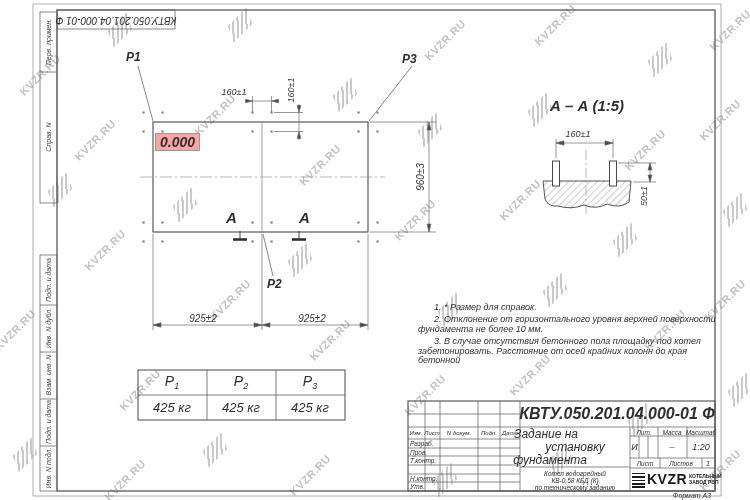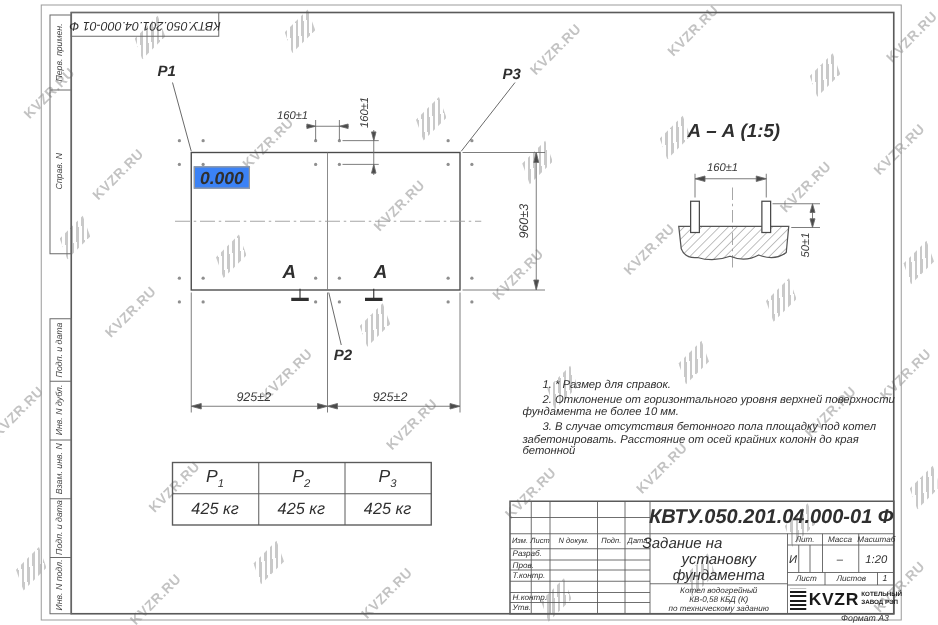--- a/index.html
+++ b/index.html
@@ -7,21 +7,21 @@
   svg.linework{position:absolute;left:0;top:0;z-index:2;}
   .wmlayer{position:absolute;left:0;top:0;width:750px;height:500px;z-index:1;}
   .wm-text{position:absolute;color:#c3c3c3;font:bold 11px "Liberation Sans",sans-serif;letter-spacing:.5px;transform:translate(-50%,-50%) rotate(-45deg);white-space:nowrap;}
   .wm-glyph{position:absolute;width:26px;height:16px;transform:translate(-50%,-50%) rotate(-45deg) skewX(-25deg);background:repeating-linear-gradient(115deg,#c9c9c9 0 2.5px,transparent 2.5px 5.5px);}
   .t{position:absolute;z-index:3;color:#2f2f2f;font-style:italic;white-space:nowrap;}
   .c{transform:translate(-50%,-50%);}
   .r90{transform:translate(-50%,-50%) rotate(-90deg);}
   .r180{transform:translate(-50%,-50%) rotate(180deg);}
   .dim{font-size:9px;color:#3a3a3a;}
   .plabel{font-size:12px;font-weight:bold;}
-  .elev{border:1px solid #999;padding:0 4px;font-size:14px;font-weight:bold;background:#3b82f6;}
+  .elev{border:1px solid #999;padding:0 4px;font-size:14px;font-weight:bold;background:#fca5a5;}
   .side{font-size:7px;color:#444;}
   .notes{position:absolute;left:418px;top:303px;width:298px;z-index:3;font-style:italic;font-size:9px;line-height:9.4px;color:#2f2f2f;}
   .notes .ind{text-indent:16px;margin-top:3px;}
   .notes .first{margin-top:0;}
   .tb{font-style:italic;color:#2f2f2f;}
   .brand{position:absolute;z-index:3;font:900 14px "Liberation Sans",sans-serif;color:#1a1a1a;letter-spacing:.5px;}
   .brandsub{position:absolute;z-index:3;font:bold 5px "Liberation Sans",sans-serif;color:#1a1a1a;line-height:6px;}
   .coil{position:absolute;z-index:3;width:13px;height:17px;background:repeating-linear-gradient(0deg,#1a1a1a 0 1.6px,transparent 1.6px 3.4px);}
 </style>
 </head>
@@ -269,21 +269,21 @@
   <div class="t c" style="left:172px;top:382px;font-size:14px;"><span>P</span><sub style="font-size:9px;">1</sub></div>
   <div class="t c" style="left:241px;top:382px;font-size:14px;"><span>P</span><sub style="font-size:9px;">2</sub></div>
   <div class="t c" style="left:310px;top:382px;font-size:14px;"><span>P</span><sub style="font-size:9px;">3</sub></div>
   <div class="t c" style="left:172px;top:407px;font-size:13px;">425 кг</div>
   <div class="t c" style="left:241px;top:407px;font-size:13px;">425 кг</div>
   <div class="t c" style="left:310px;top:407px;font-size:13px;">425 кг</div>
 
   <div class="t c tb" style="left:617px;top:414px;font-size:16px;font-weight:bold;">КВТУ.050.201.04.000-01 Ф</div>
   <div class="t c tb" style="left:546px;top:434px;font-size:12px;">Задание на</div>
   <div class="t c tb" style="left:575px;top:447px;font-size:12px;">установку</div>
-  <div class="t c tb" style="left:575px;top:460px;font-size:12px;">фундамента</div>
+  <div class="t c tb" style="left:550px;top:460px;font-size:12px;">фундамента</div>
   <div class="t c tb" style="left:575px;top:473px;font-size:6.5px;">Котел водогрейный</div>
   <div class="t c tb" style="left:575px;top:480px;font-size:6.5px;">КВ-0,58 КБД (К)</div>
   <div class="t c tb" style="left:575px;top:487px;font-size:6.5px;">по техническому заданию</div>
 
   <div class="t c tb" style="left:416px;top:433px;font-size:6px;">Изм.</div>
   <div class="t c tb" style="left:432px;top:433px;font-size:6px;">Лист</div>
   <div class="t c tb" style="left:459px;top:433px;font-size:6px;">N докум.</div>
   <div class="t c tb" style="left:489px;top:433px;font-size:6px;">Подп.</div>
   <div class="t c tb" style="left:510px;top:433px;font-size:6px;">Дата</div>
 

